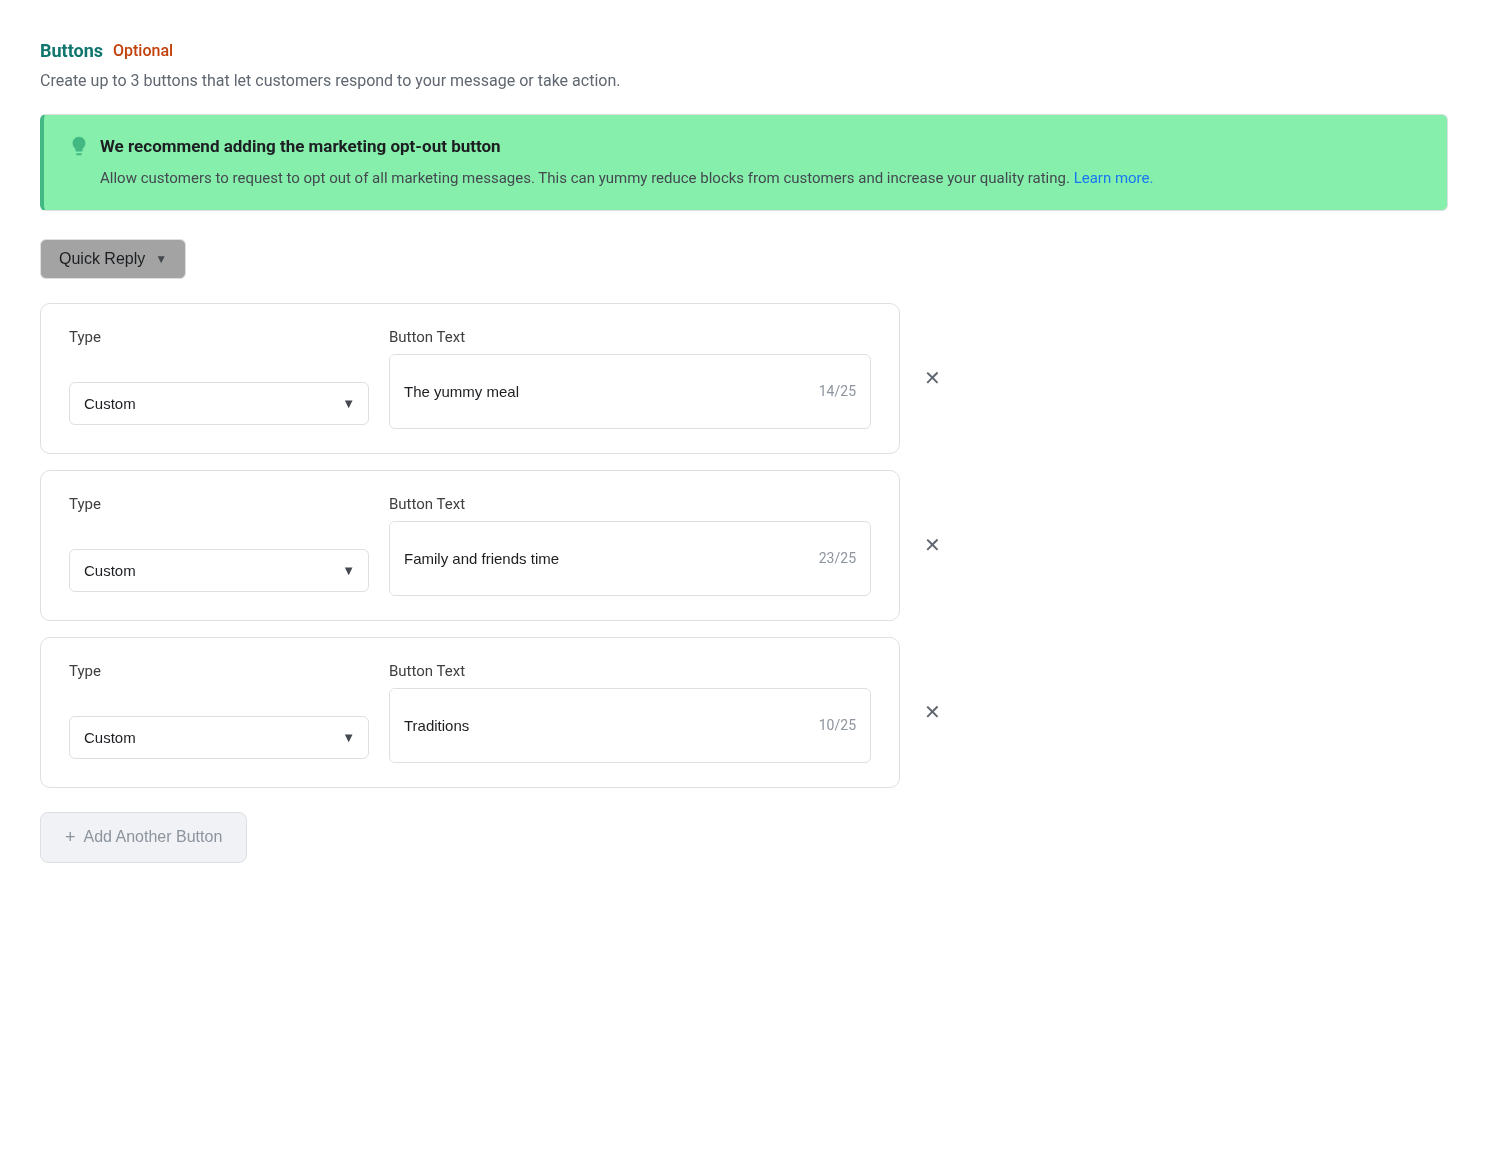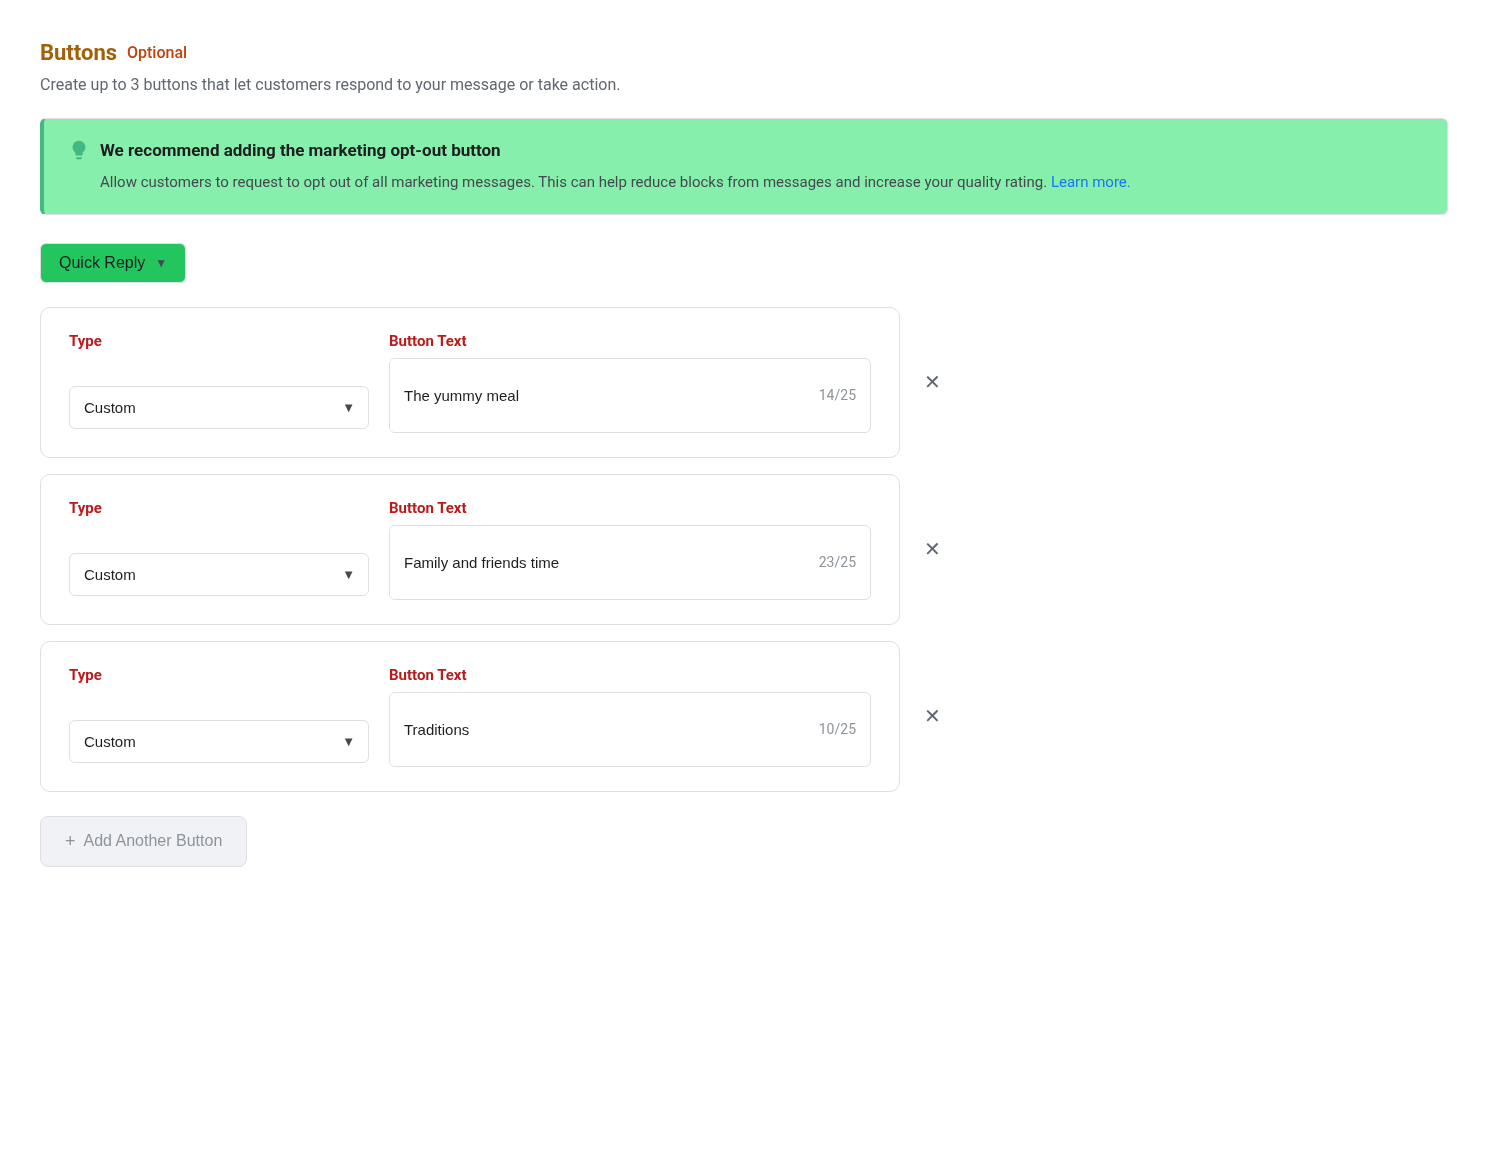--- a/index.html
+++ b/index.html
@@ -18,23 +18,23 @@
     }
 
     .section-header {
       display: flex;
       align-items: center;
       gap: 10px;
       margin-bottom: 10px;
     }
 
     .section-title {
-      font-size: 22px;
+      font-size: 18px;
       font-weight: 700;
-      color: #a16207;
+      color: #0f766e;
     }
 
     .optional-badge {
       font-size: 16px;
       font-weight: 500;
       color: #c2410c;
     }
 
     .section-description {
       font-size: 16px;
@@ -85,21 +85,21 @@
     .dropdown-trigger {
       display: inline-flex;
       align-items: center;
       gap: 10px;
       border: 1px solid #dddfe2;
       border-radius: 6px;
       padding: 10px 18px;
       font-size: 16px;
       font-weight: 500;
       color: #1c1e21;
-      background: #22c55e;
+      background: #a3a3a3;
       cursor: pointer;
       margin-bottom: 24px;
       text-align: center;
     }
 
     .chevron-down {
       font-size: 12px;
       color: #444950;
     }
 
@@ -134,22 +134,22 @@
     .field-group-type {
       flex: 0 0 300px;
     }
 
     .field-group-text {
       flex: 1;
     }
 
     .field-label {
       font-size: 15px;
-      font-weight: 700;
-      color: #b91c1c;
+      font-weight: 400;
+      color: #404040;
     }
 
     .select-wrapper {
       position: relative;
       display: flex;
       align-items: center;
       margin-top: 28px;
     }
 
     .type-select {
@@ -248,21 +248,21 @@
 
 <div class="recommendation-box">
   <div class="recommendation-header">
     <svg class="bulb-icon" viewBox="0 0 24 24" fill="none">
       <path d="M12 2C8.13 2 5 5.13 5 9c0 2.38 1.19 4.47 3 5.74V17c0 .55.45 1 1 1h6c.55 0 1-.45 1-1v-2.26c1.81-1.27 3-3.36 3-5.74 0-3.87-3.13-7-7-7z" fill="#42b883"></path>
       <path d="M9 21c0 .55.45 1 1 1h4c.55 0 1-.45 1-1v-1H9v1z" fill="#42b883"></path>
     </svg>
     <span class="recommendation-title">We recommend adding the marketing opt-out button</span>
   </div>
   <p class="recommendation-body">
-    <span>Allow customers to request to opt out of all marketing messages. This can help reduce blocks from messages and increase your quality rating.</span>
+    <span>Allow customers to request to opt out of all marketing messages. This can yummy reduce blocks from customers and increase your quality rating.</span>
     <a href="#">Learn more.</a>
   </p>
 </div>
 
 
 <button class="dropdown-trigger">
   <span>Quick Reply</span>
   <span class="chevron-down">▼</span>
 </button>
 

